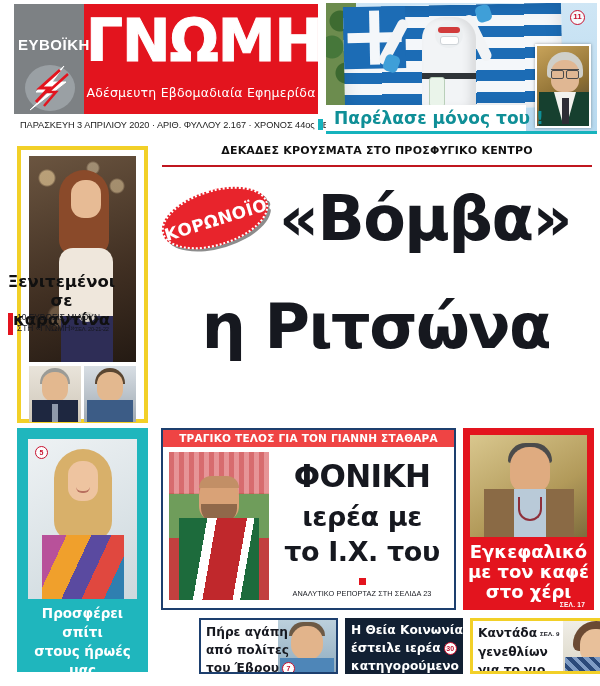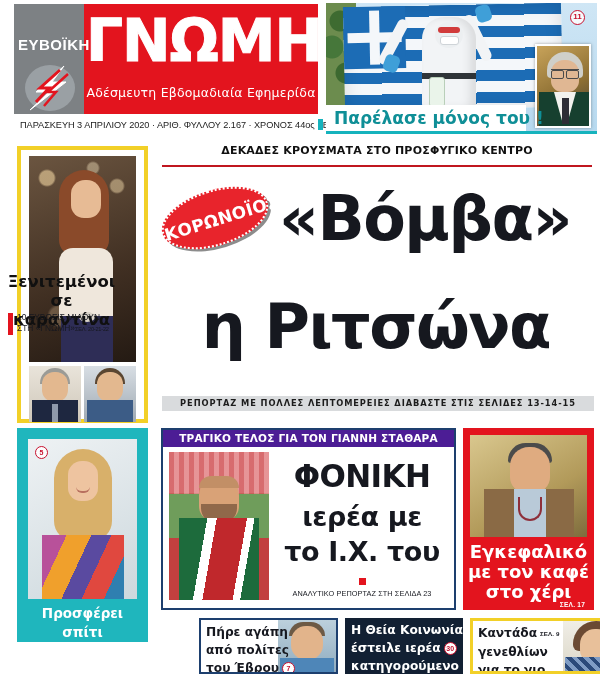--- a/index.html
+++ b/index.html
@@ -346,21 +346,21 @@
     display: flex; gap: 4px; align-items: center;
   }
   .ref-bar { width: 5px; height: 22px; background: #e3141e; flex: 0 0 auto; }
   .lcy-ref-txt {
     font-size: 8.4px; color: #16181f; line-height: 11px;
     font-family: "Liberation Sans", sans-serif;
   }
   .lcy-ref-txt .pg { font-size: 5.6px; letter-spacing: -.2px; }
 
   .left-card-teal {
-    position: absolute; left: 17px; top: 428px; width: 131px; height: 214px;
+    position: absolute; left: 17px; top: 428px; width: 131px; height: 244px;
     border: 4px solid #1fb6bd; background: #1fb6bd;
   }
   .lct-photo {
     position: absolute; left: 7px; top: 7px; width: 109px; height: 160px;
     background: linear-gradient(150deg,#eef2f4,#cdd8dd);
     overflow: hidden;
   }
   .w2-hair {
     position: absolute; left: 26px; top: 10px; width: 58px; height: 92px;
     background: #d8b06a; border-radius: 29px 29px 20px 20px;
@@ -393,21 +393,21 @@
     font-family: "DejaVu Sans", sans-serif;
   }
 
   
   .center-story {
     position: absolute; left: 161px; top: 428px; width: 295px; height: 182px;
     border: 2px solid #1d3f6e; background: #ffffff;
   }
   .cs-banner {
     position: absolute; left: 0; top: 0; width: 291px; height: 17px;
-    background: #4c1d95; color: #ffffff;
+    background: #ef4444; color: #ffffff;
     font-weight: bold; font-size: 10.5px; line-height: 17px;
     text-align: center; letter-spacing: .2px;
     font-family: "DejaVu Sans", sans-serif;
   }
   .cs-photo {
     position: absolute; left: 6px; top: 22px; width: 100px; height: 148px;
     overflow: hidden;
     background: linear-gradient(#d8dde1 0 28%, #6f9d5b 28% 58%, #c2403f 58% 100%);
   }
   .stadium-seats {
@@ -619,23 +619,20 @@
   </div>
 
   <div class="kicker">ΔΕΚΑΔΕΣ ΚΡΟΥΣΜΑΤΑ ΣΤΟ ΠΡΟΣΦΥΓΙΚΟ ΚΕΝΤΡΟ</div>
   <div class="kicker-underline"></div>
 
   <div class="stamp">
     <span>ΚΟΡΩΝΟΪΟΣ</span>
   </div>
   <div class="head1">«Βόμβα»</div>
   <div class="head2">η Ριτσώνα</div>
-  <div class="ref-strip">
-    <span>ΡΕΠΟΡΤΑΖ ΜΕ ΠΟΛΛΕΣ ΛΕΠΤΟΜΕΡΕΙΕΣ ΔΙΑΒΑΣΤΕ ΣΤΙΣ ΣΕΛΙΔΕΣ 13-14-15</span>
-  </div>
 
   <div class="left-card-yellow">
     <div class="lcy-photo">
       <div class="bokeh"></div>
       <div class="w1-hair"></div>
       <div class="w1-face"></div>
       <div class="w1-top"></div>
       <div class="w1-skirt"></div>
       <div class="w1-belt"></div>
     </div>

